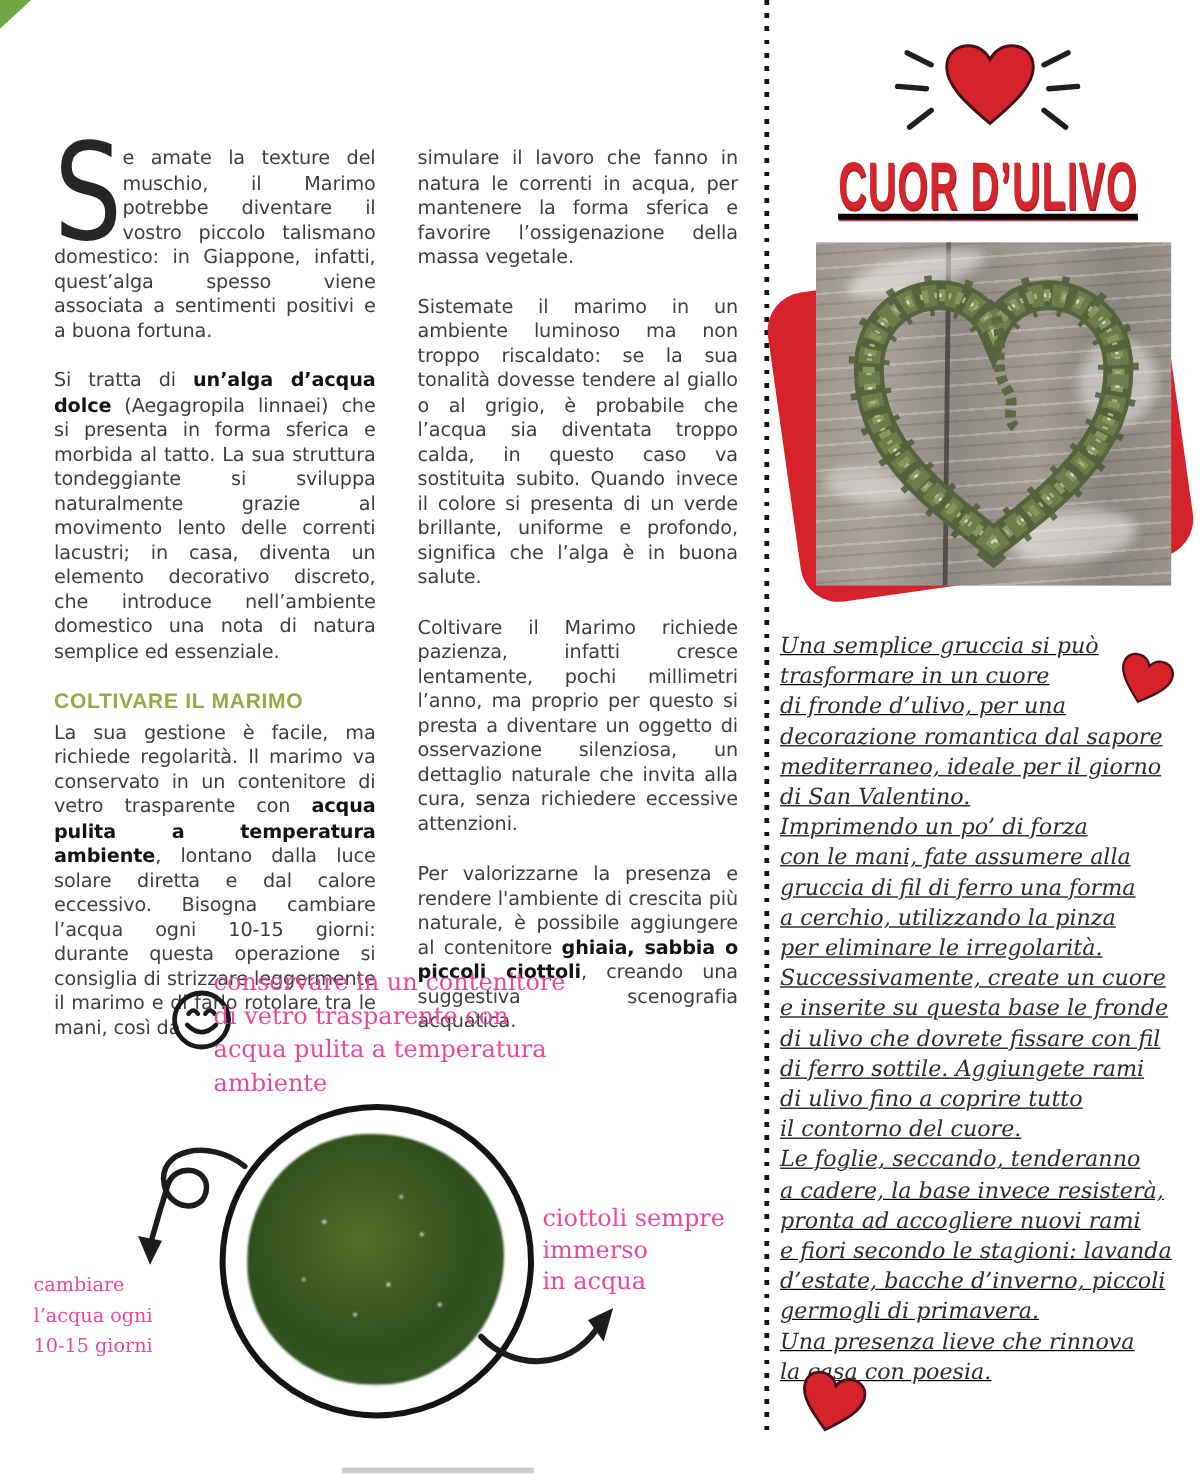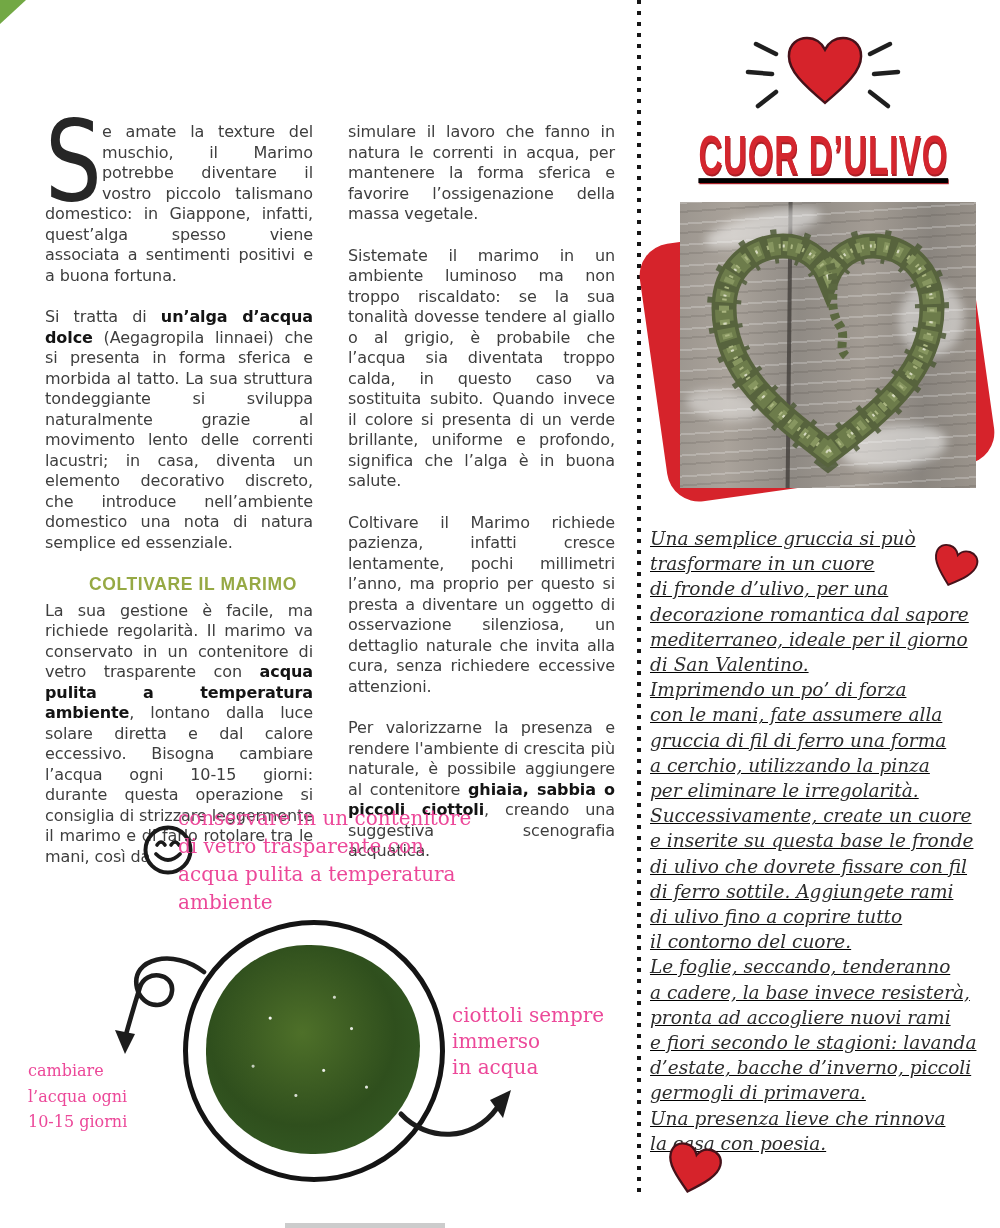--- a/index.html
+++ b/index.html
@@ -17,21 +17,21 @@
   
   .col { position:absolute; top:122px; font-size:16px; line-height:20.5px;
     color:#3e3e3e; text-align:justify; letter-spacing:-0.1px; }
   .col1 { left:45px;  width:268px; }
   .col2 { left:348px; width:267px; }
   .col p { margin-bottom:21px; }
   .col b { color:#141414; }
   .dropcap { float:left; width:57px; height:82px; font-size:112px; line-height:78px;
     color:#262626; transform:scaleX(.8); transform-origin:left top; }
   .section-heading { font-family:"Liberation Sans", sans-serif; font-weight:bold;
-    font-size:17.5px; letter-spacing:.6px; color:#96a944; text-align:center; margin-bottom:6px;margin-left:28px; }
+    font-size:17.5px; letter-spacing:.6px; color:#96a944; text-align:left; margin-bottom:6px; }
 
   
   .divider { position:absolute; left:637px; top:0; width:4px; height:1192px;
     background-image:repeating-linear-gradient(to bottom,#161616 0 4px,transparent 4px 11px); }
 
   
   .feature { position:absolute; left:650px; top:28px; width:346px;text-decoration:underline; }
   .heart-rays { display:block; margin:0 auto; }
   .feature-title { height:52px; margin-top:8px; text-align:center; white-space:nowrap;
     font-family:"Liberation Sans", sans-serif; font-weight:bold; font-size:46px;

